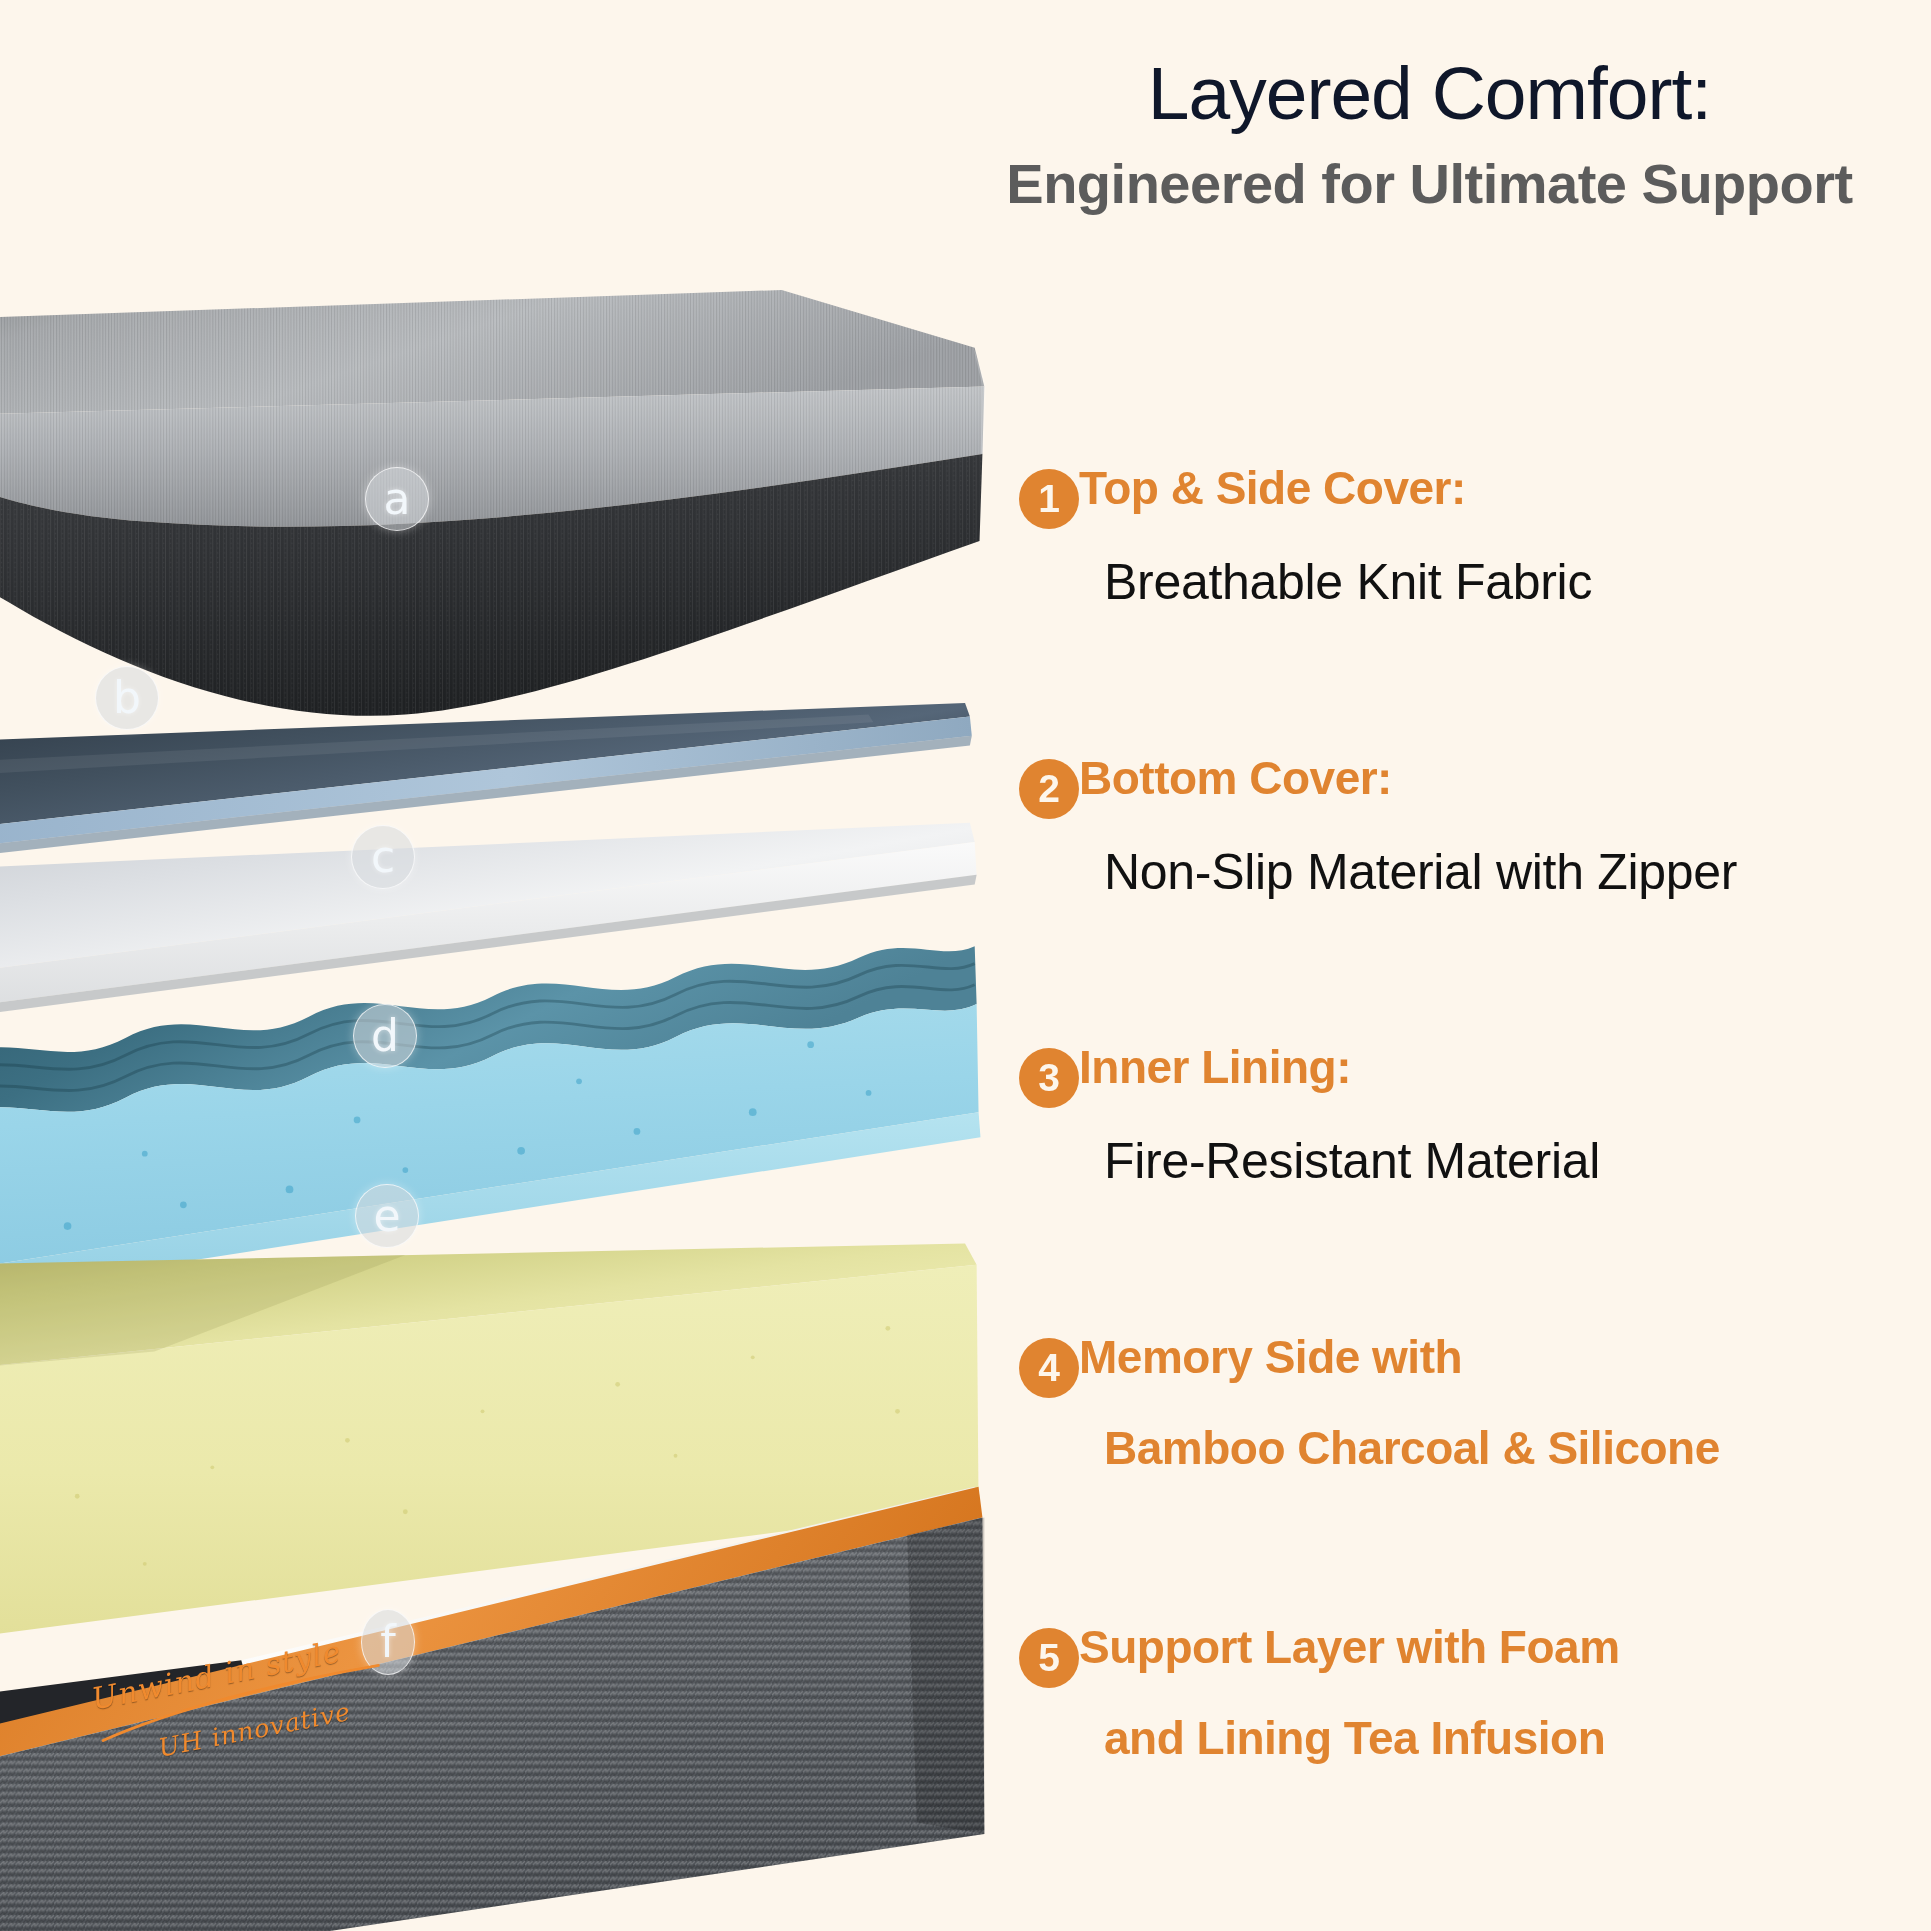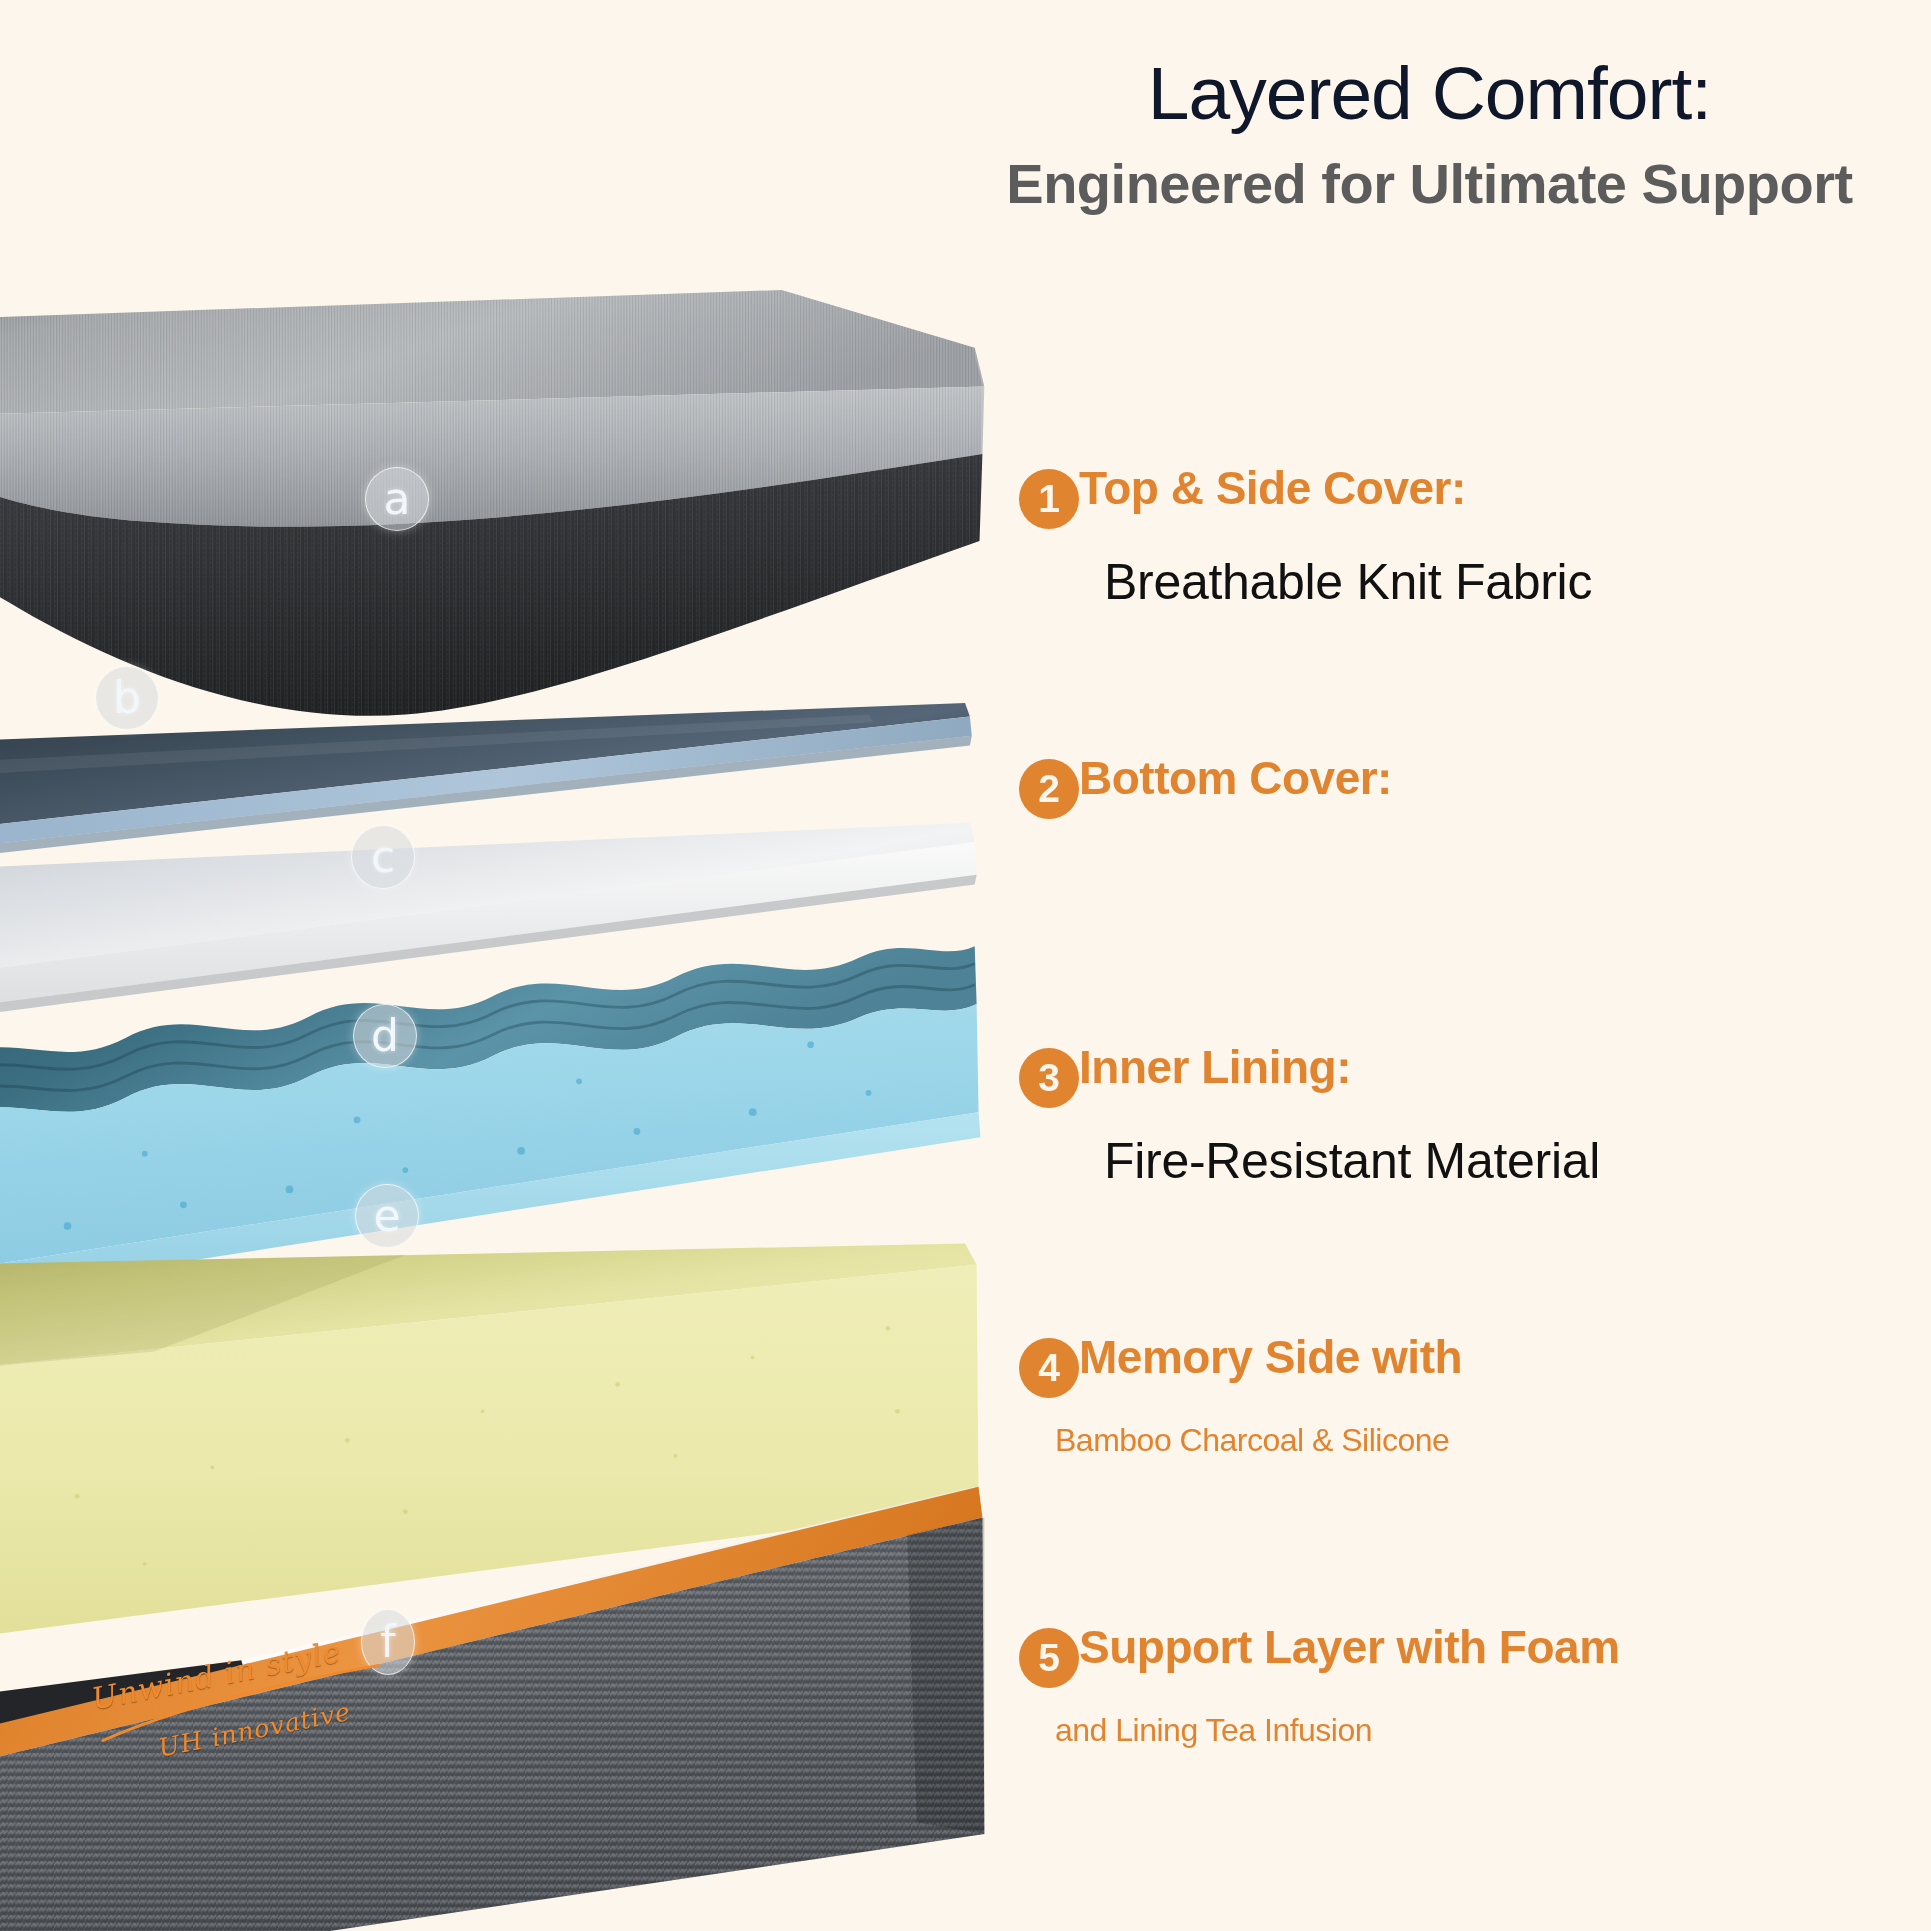--- a/index.html
+++ b/index.html
@@ -31,21 +31,21 @@
     background:#E08430;color:#FDF6EC;
     font-size:39px;font-weight:bold;
     display:flex;align-items:center;justify-content:center;
     margin-top:5.8px;
   }
   .feat-head{
     font-size:46px;font-weight:bold;color:#E08430;
     line-height:1.12;letter-spacing:-0.5px;white-space:nowrap;
   }
   .feat-head2{
-    margin-left:36px;font-size:32px;font-weight:normal;color:#E08430;
+    margin-left:85px;font-size:46px;font-weight:bold;color:#E08430;
     line-height:1.12;letter-spacing:-0.5px;white-space:nowrap;margin-top:25px;
   }
   .feat-desc{
     margin-left:85px;margin-top:25px;font-size:50px;color:#111111;
     line-height:1.12;letter-spacing:-0.3px;white-space:nowrap;font-weight:400;
   }
 
   
   .illus{position:absolute;left:0;top:0;width:994px;height:1931px;}
   .illus svg{display:block;}
@@ -335,20 +335,21 @@
         <div class="feat-head">Top &amp; Side Cover:</div>
       </div>
       <div class="feat-desc">Breathable Knit Fabric</div>
     </div>
 
     <div class="feature" style="top:290px;">
       <div class="feat-row">
         <div class="num">2</div>
         <div class="feat-head">Bottom Cover:</div>
       </div>
+      <div class="feat-desc">Non-Slip Material with Zipper</div>
     </div>
 
     <div class="feature" style="top:579px;">
       <div class="feat-row">
         <div class="num">3</div>
         <div class="feat-head">Inner Lining:</div>
       </div>
       <div class="feat-desc">Fire-Resistant Material</div>
     </div>
 

